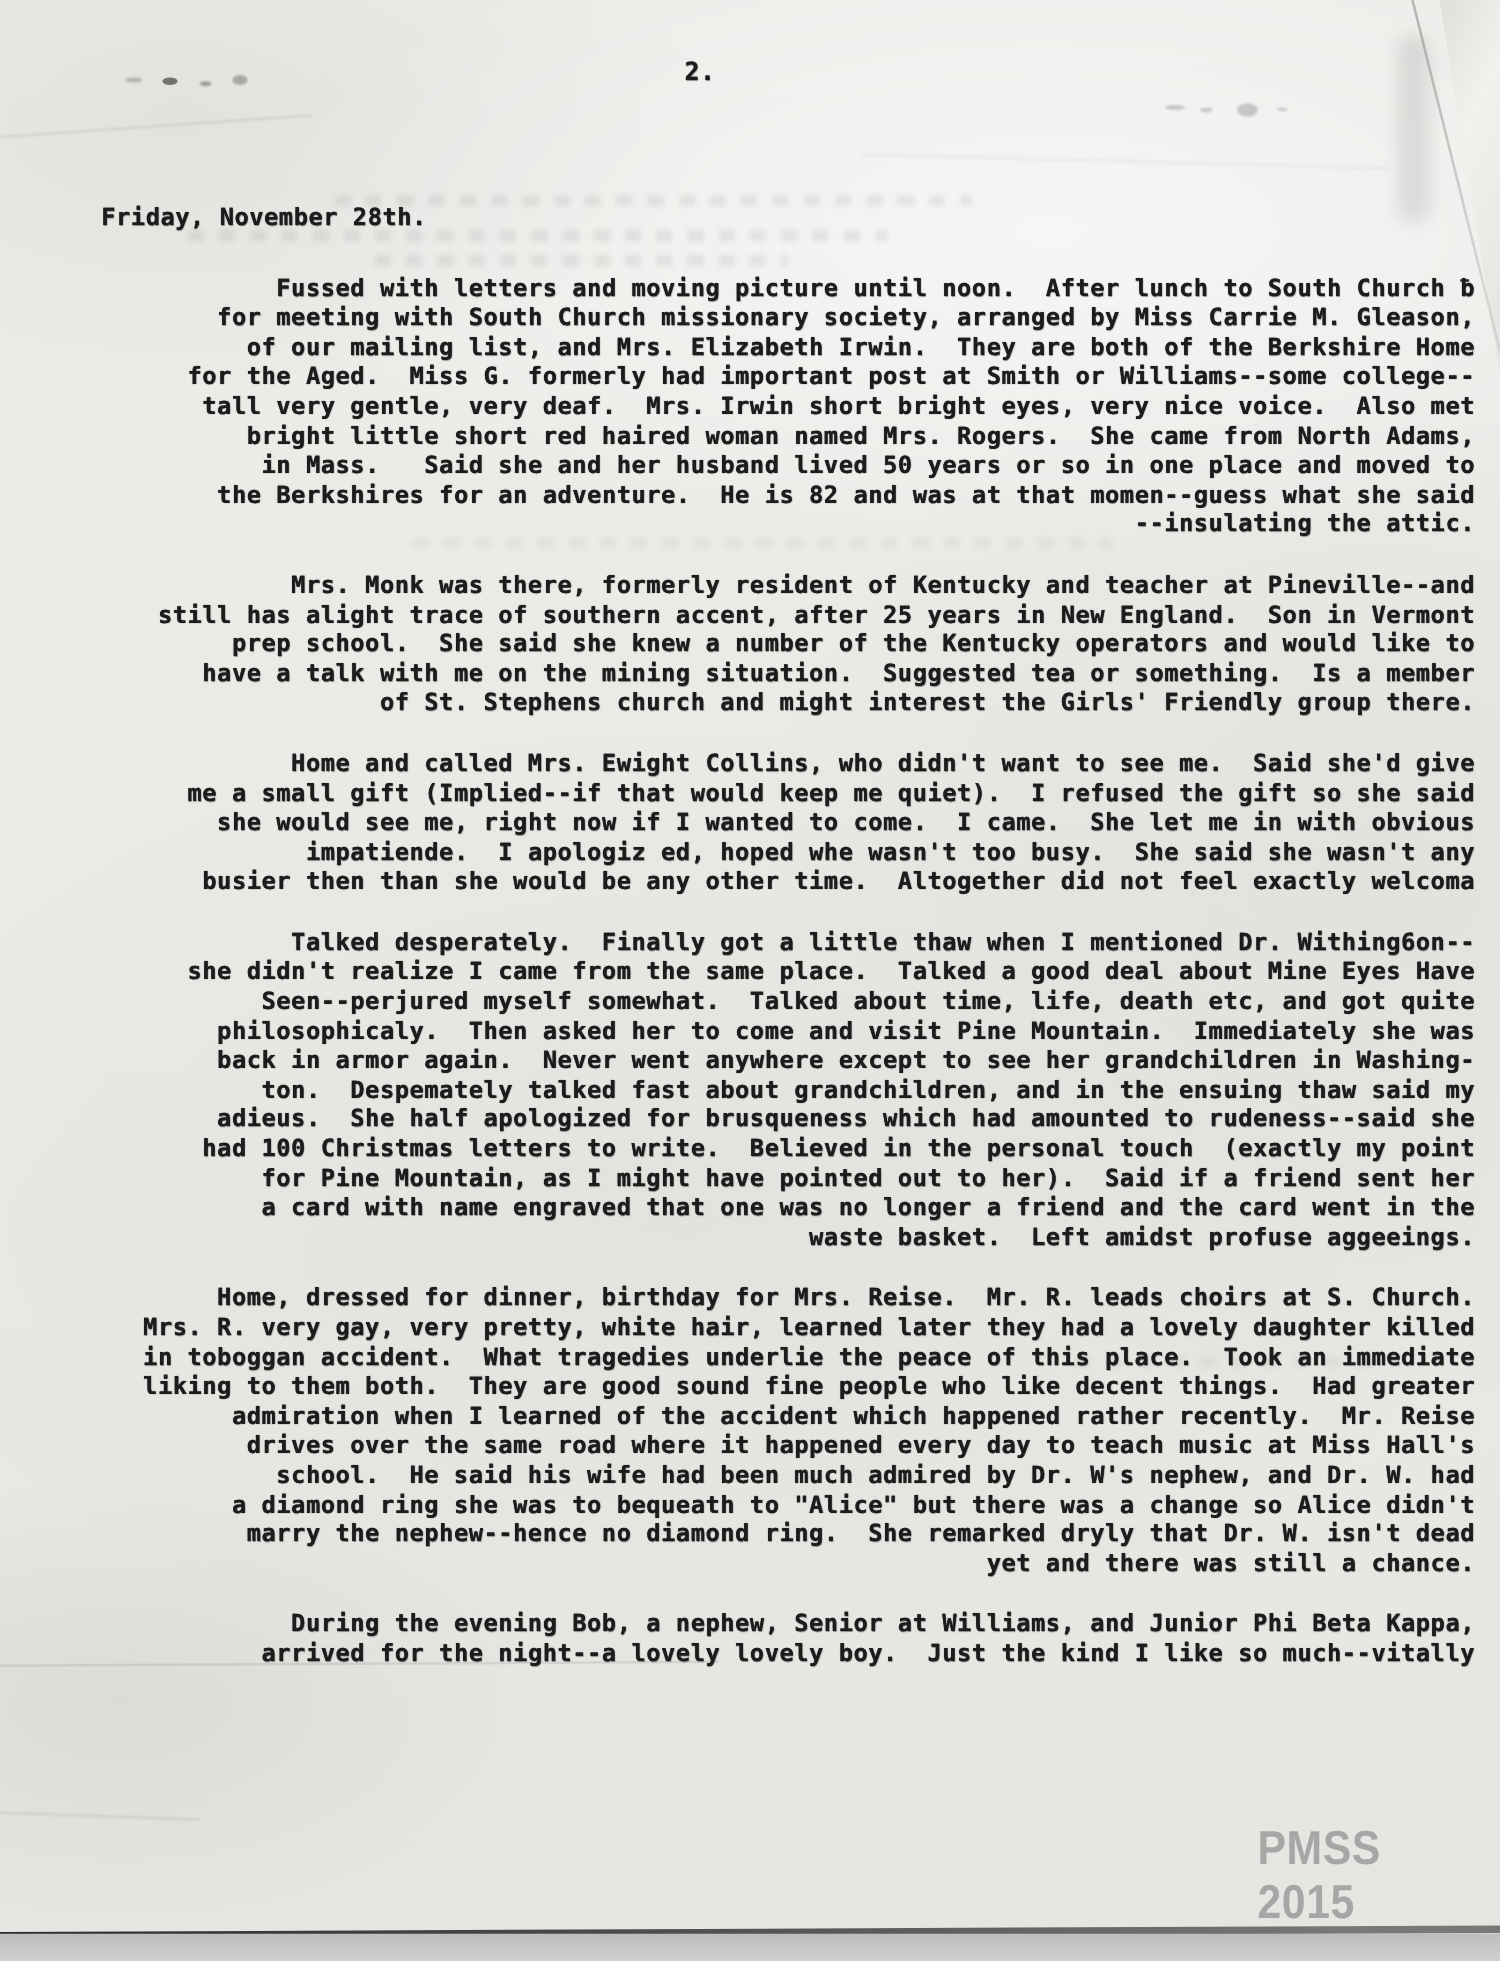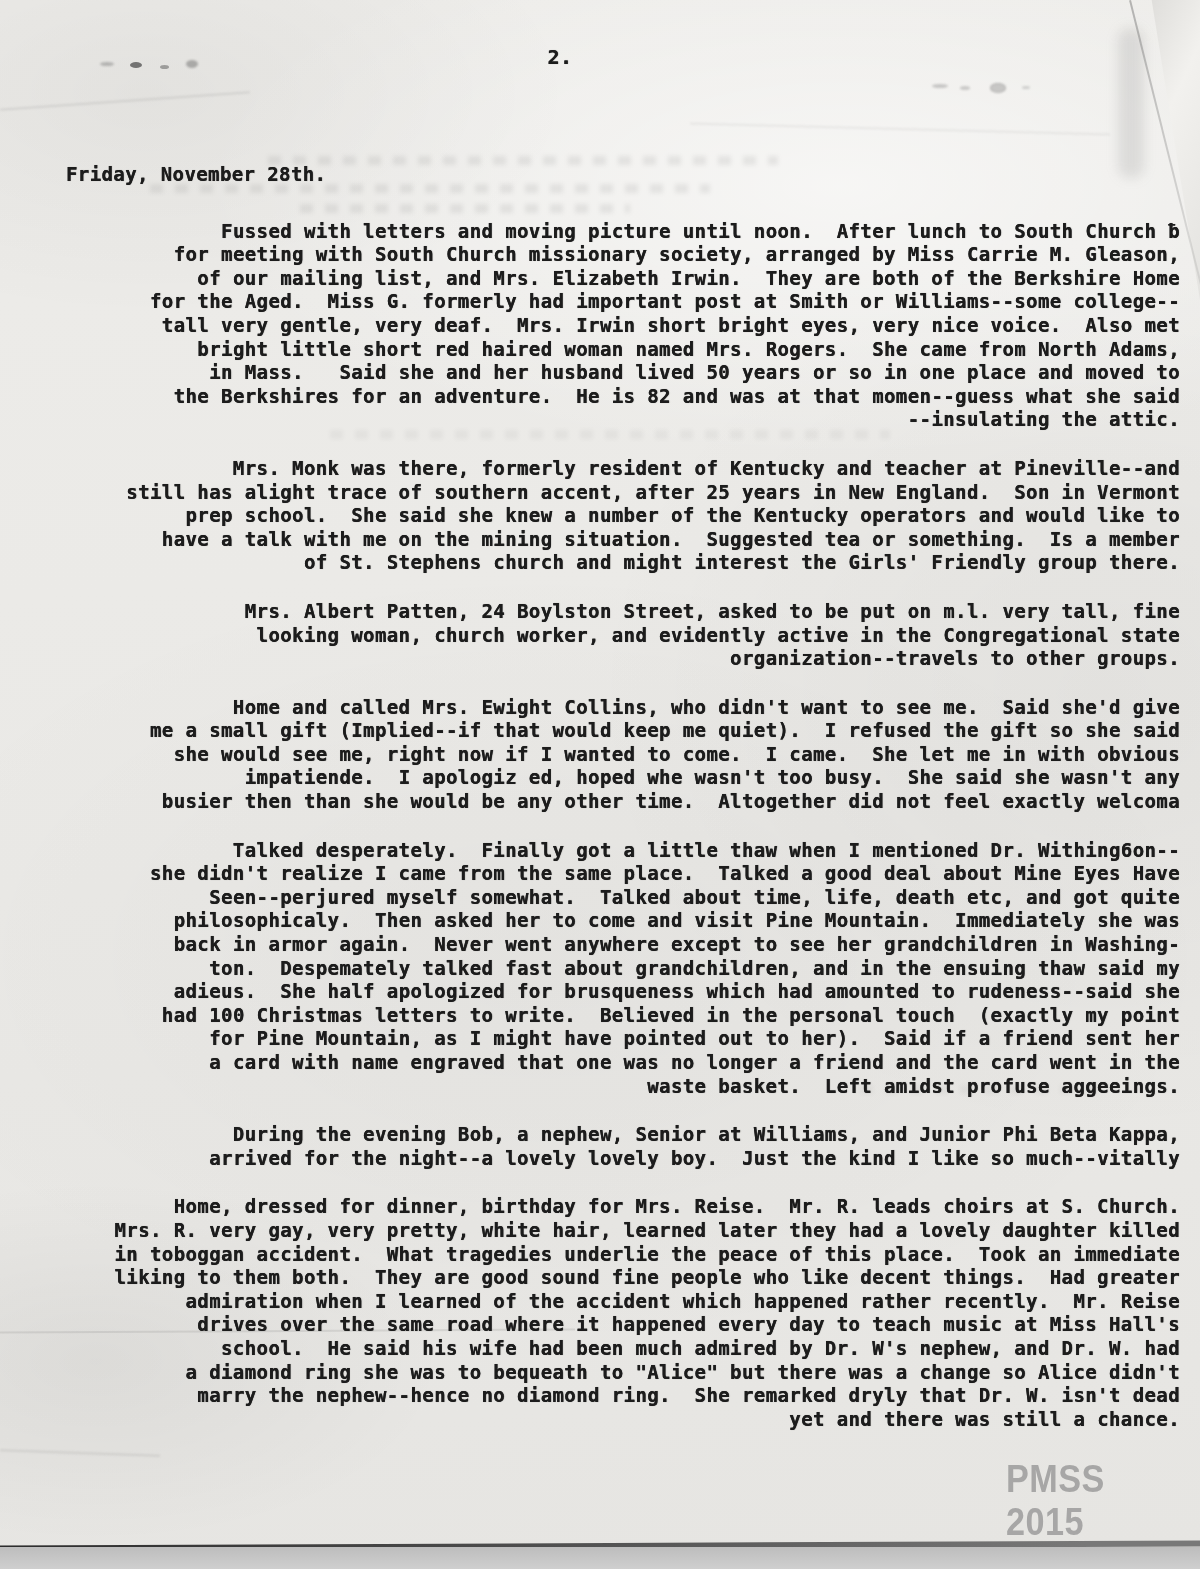--- a/index.html
+++ b/index.html
@@ -28,21 +28,21 @@
     text-shadow: 0 0 0.6px rgba(15,15,15,0.85), 0.4px 0.4px 0.8px rgba(40,40,40,0.45);
   }
   .pagenum {
     position:absolute; top:46px; left:0; width:1120px;
     text-align:center;
     font-size:20px;
   }
   .body-col {
     position:absolute; left:66px; top:163px; right:20px;
   }
-  .date-head { white-space:pre; margin:0 0 33px 0; }
+  .date-head { white-space:pre; margin:0 0 33px 15px; }
   .para { white-space:pre; margin:0 0 25px 0;text-align:right; }
   .watermark {
     position:absolute; left:1006px; top:1458px;
     font-family:"Liberation Sans", sans-serif;
     font-weight:bold;
     font-size:38px;
     letter-spacing:0.5px;
     color:#8f8f8f;
     opacity:0.72;
     transform:scaleX(0.9);
@@ -133,50 +133,47 @@
 tall very gentle, very deaf.  Mrs. Irwin short bright eyes, very nice voice.  Also met
 bright little short red haired woman named Mrs. Rogers.  She came from North Adams,
 in Mass.   Said she and her husband lived 50 years or so in one place and moved to
 the Berkshires for an adventure.  He is 82 and was at that momen--guess what she said
 --insulating the attic.</div>
     <div class="para ink">    Mrs. Monk was there, formerly resident of Kentucky and teacher at Pineville--and
 still has alight trace of southern accent, after 25 years in New England.  Son in Vermont
 prep school.  She said she knew a number of the Kentucky operators and would like to
 have a talk with me on the mining situation.  Suggested tea or something.  Is a member
 of St. Stephens church and might interest the Girls' Friendly group there.</div>
-    <div class="para ink">    Mrs. Albert Patten, 24 Boylston Street, asked to be put on m.l. very tall, fine
-looking woman, church worker, and evidently active in the Congregational state
-organization--travels to other groups.</div>
     <div class="para ink">    Home and called Mrs. Ewight Collins, who didn't want to see me.  Said she'd give
 me a small gift (Implied--if that would keep me quiet).  I refused the gift so she said
 she would see me, right now if I wanted to come.  I came.  She let me in with obvious
 impatiende.  I apologiz ed, hoped whe wasn't too busy.  She said she wasn't any
 busier then than she would be any other time.  Altogether did not feel exactly welcoma</div>
     <div class="para ink">    Talked desperately.  Finally got a little thaw when I mentioned Dr. Withing6on--
 she didn't realize I came from the same place.  Talked a good deal about Mine Eyes Have
 Seen--perjured myself somewhat.  Talked about time, life, death etc, and got quite
 philosophicaly.  Then asked her to come and visit Pine Mountain.  Immediately she was
 back in armor again.  Never went anywhere except to see her grandchildren in Washing-
 ton.  Despemately talked fast about grandchildren, and in the ensuing thaw said my
 adieus.  She half apologized for brusqueness which had amounted to rudeness--said she
 had 100 Christmas letters to write.  Believed in the personal touch  (exactly my point
 for Pine Mountain, as I might have pointed out to her).  Said if a friend sent her
 a card with name engraved that one was no longer a friend and the card went in the
 waste basket.  Left amidst profuse aggeeings.</div>
-    <div class="para ink">    During the evening Bob, a nephew, Senior at Williams, and Junior Phi Beta Kappa,
-arrived for the night--a lovely lovely boy.  Just the kind I like so much--vitally</div>
     <div class="para ink">    Home, dressed for dinner, birthday for Mrs. Reise.  Mr. R. leads choirs at S. Church.
 Mrs. R. very gay, very pretty, white hair, learned later they had a lovely daughter killed
 in toboggan accident.  What tragedies underlie the peace of this place.  Took an immediate
 liking to them both.  They are good sound fine people who like decent things.  Had greater
 admiration when I learned of the accident which happened rather recently.  Mr. Reise
 drives over the same road where it happened every day to teach music at Miss Hall's
 school.  He said his wife had been much admired by Dr. W's nephew, and Dr. W. had
 a diamond ring she was to bequeath to "Alice" but there was a change so Alice didn't
 marry the nephew--hence no diamond ring.  She remarked dryly that Dr. W. isn't dead
 yet and there was still a chance.</div>
+    <div class="para ink">    During the evening Bob, a nephew, Senior at Williams, and Junior Phi Beta Kappa,
+arrived for the night--a lovely lovely boy.  Just the kind I like so much--vitally</div>
   </div>
 
   <div class="watermark">PMSS 2015</div>
 
   <div class="edge-bottom"></div>
 </div>
 <div class="below-strip"></div>
 
 </body></html>

